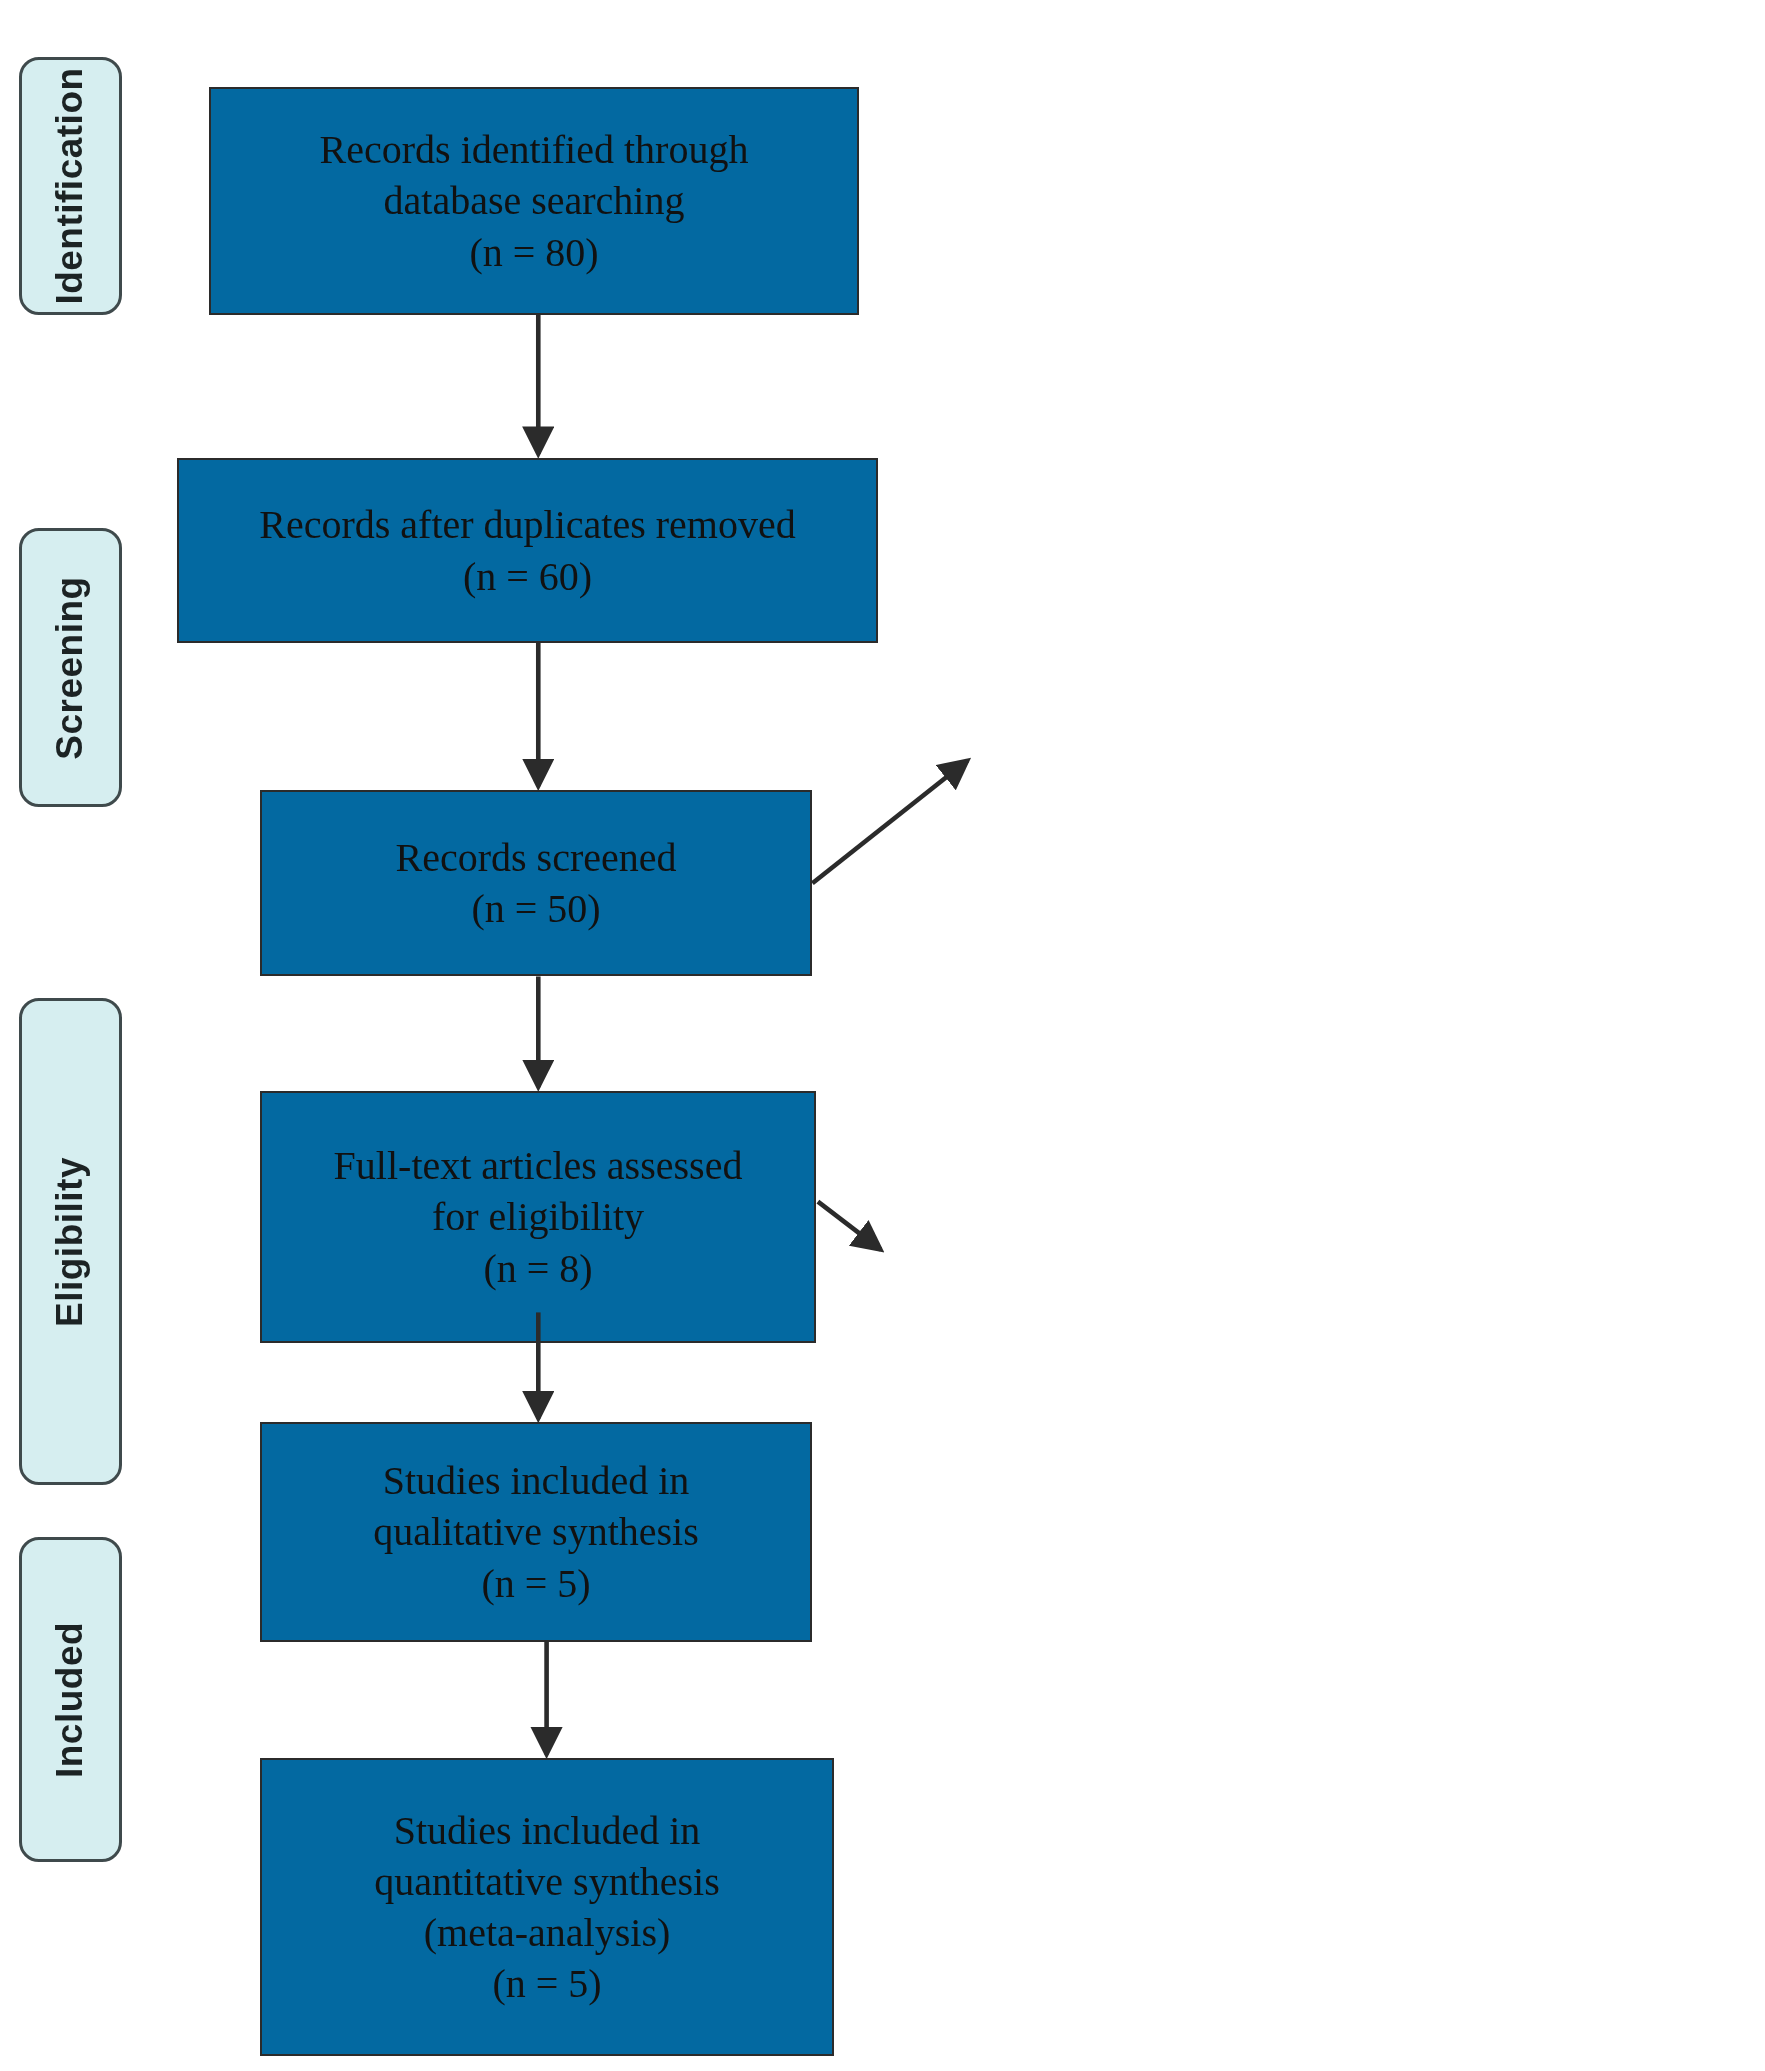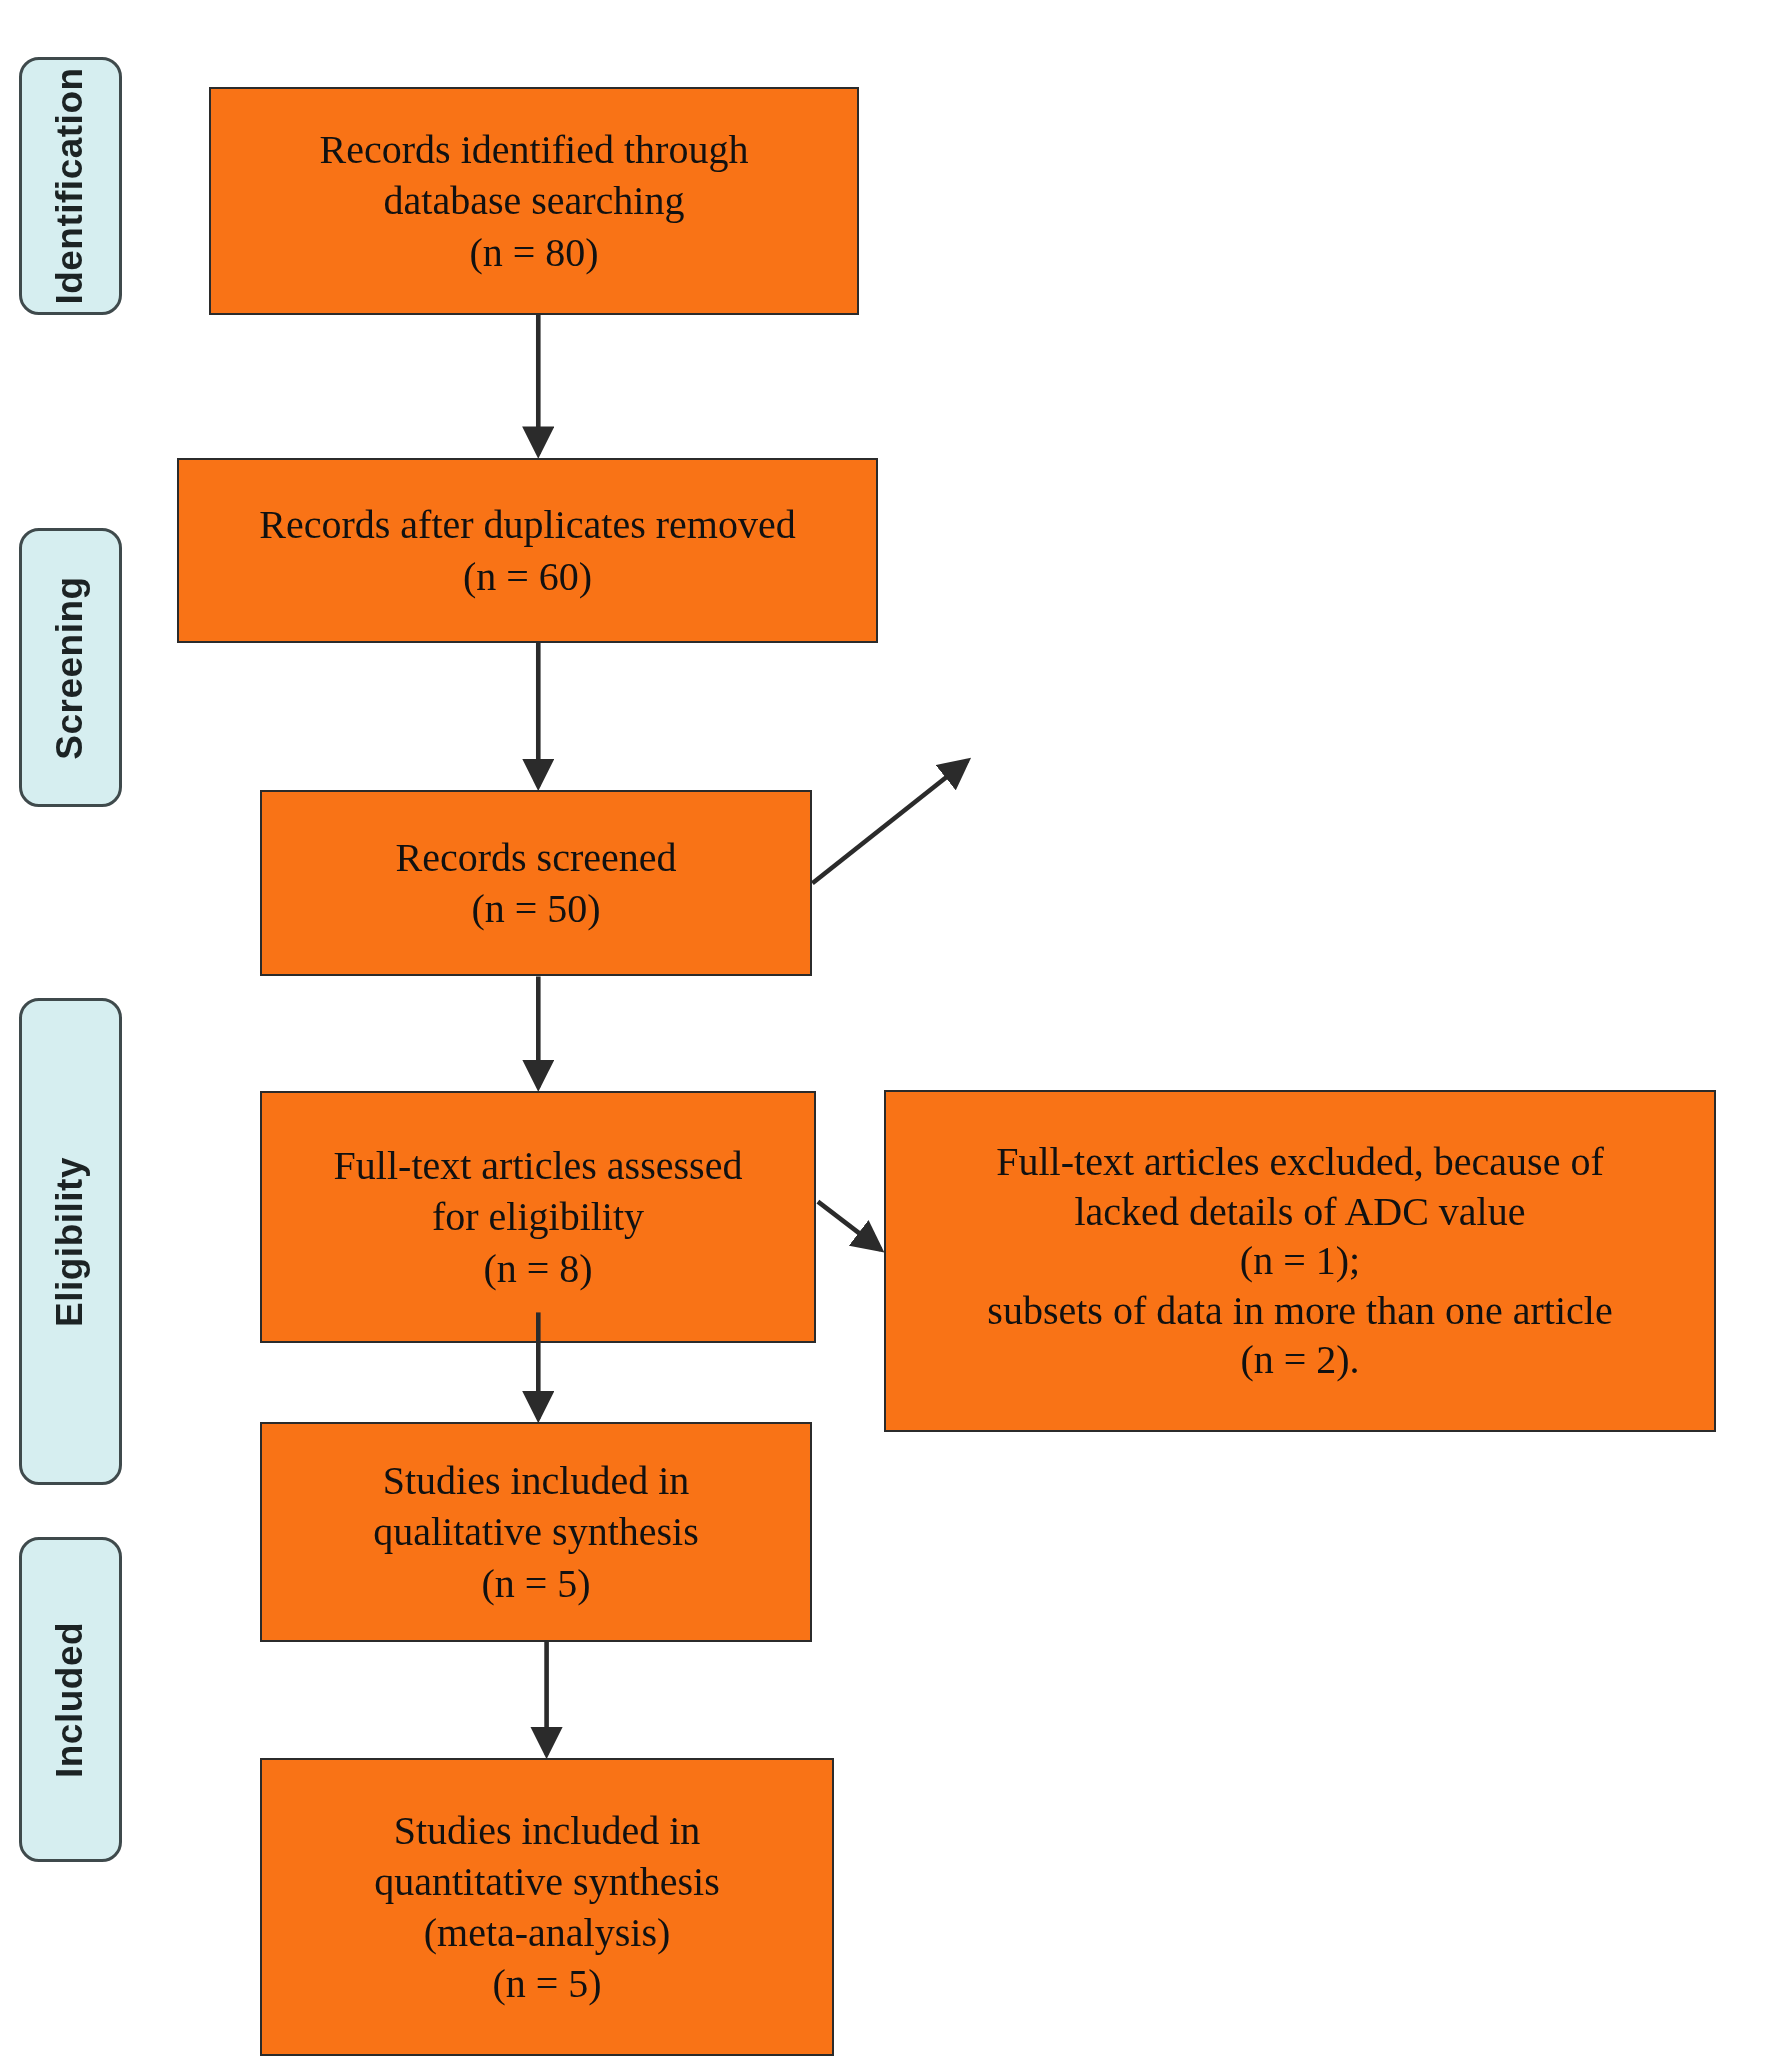--- a/index.html
+++ b/index.html
@@ -37,21 +37,21 @@
     white-space: nowrap;
     font-family: "Liberation Sans", "DejaVu Sans", sans-serif;
     font-weight: bold;
     font-size: 37px;
     letter-spacing: 0.5px;
     color: #1c2324;
   }
   
   .flow-box {
     position: absolute;
-    background: #f97316;
+    background: #0369a1;
     border: 2.8px solid #2b2b2b;
     box-sizing: border-box;
     display: flex;
     align-items: center;
     justify-content: center;
   }
   .flow-box-text {
     width: 100%;
     text-align: center;
     font-family: "Liberation Serif", "DejaVu Serif", serif;
@@ -109,27 +109,20 @@
 (n = 50)</div>
   </div>
 
 
   <div class="flow-box" style="left:260px; top:1091px; width:556px; height:252px;">
     <div class="flow-box-text">Full-text articles assessed
 for eligibility
 (n = 8)</div>
   </div>
 
-  <div class="flow-box" style="left:884px; top:1090px; width:832px; height:342px;">
-    <div class="flow-box-text tight">Full-text articles excluded, because of
-lacked details of ADC value
-(n = 1);
-subsets of data in more than one article
-(n = 2).</div>
-  </div>
 
   <div class="flow-box" style="left:260px; top:1422px; width:552px; height:220px;">
     <div class="flow-box-text">Studies included in
 qualitative synthesis
 (n = 5)</div>
   </div>
 
   <div class="flow-box" style="left:260px; top:1758px; width:574px; height:298px;">
     <div class="flow-box-text">Studies included in
 quantitative synthesis

